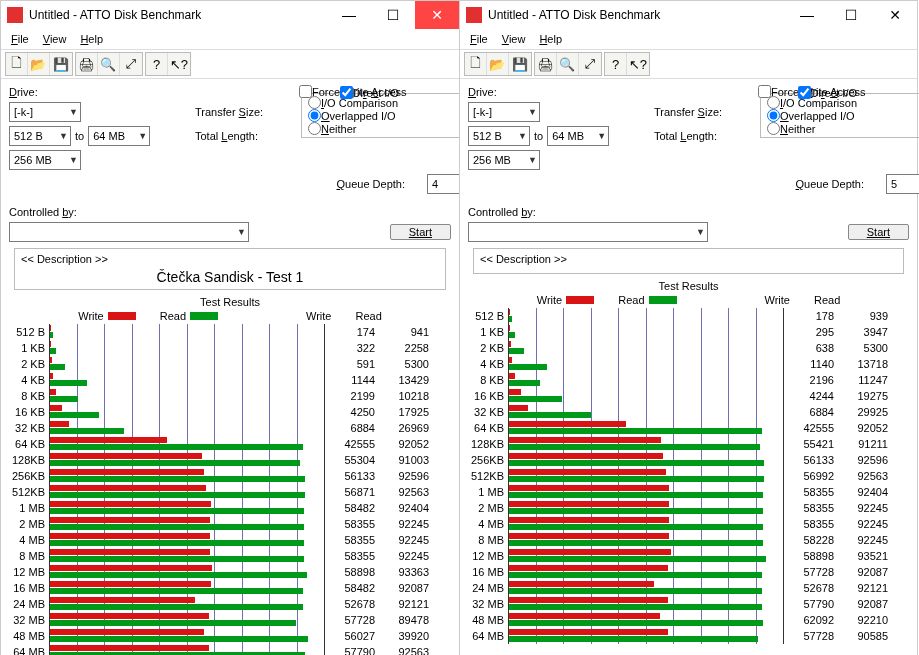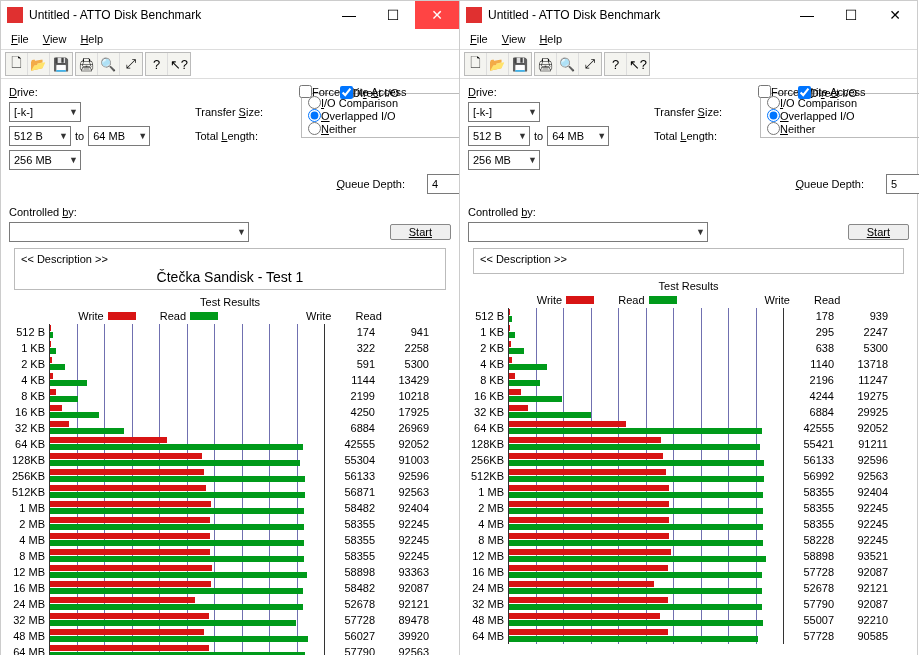--- a/index.html
+++ b/index.html
@@ -746,21 +746,21 @@
               <span></span>
               <span></span>
               <span></span>
               <span></span>
               <span></span>
             </div>
         <div class="bar write" style="width:0.295%"></div>
         <div class="bar read" style="width:2.247%"></div>
       </div>
       <div class="row-val">295</div>
-      <div class="row-val">2247</div>
+      <div class="row-val">3947</div>
       <div class="row-lbl">2 KB</div>
       <div class="row-bars">
         <div class="grid">
               <span></span>
               <span></span>
               <span></span>
               <span></span>
               <span></span>
               <span></span>
               <span></span>
@@ -1087,21 +1087,21 @@
               <span></span>
               <span></span>
               <span></span>
               <span></span>
               <span></span>
               <span></span>
             </div>
         <div class="bar write" style="width:55.007%"></div>
         <div class="bar read" style="width:92.21000000000001%"></div>
       </div>
-      <div class="row-val">55007</div>
+      <div class="row-val">62092</div>
       <div class="row-val">92210</div>
       <div class="row-lbl">64 MB</div>
       <div class="row-bars">
         <div class="grid">
               <span></span>
               <span></span>
               <span></span>
               <span></span>
               <span></span>
               <span></span>

